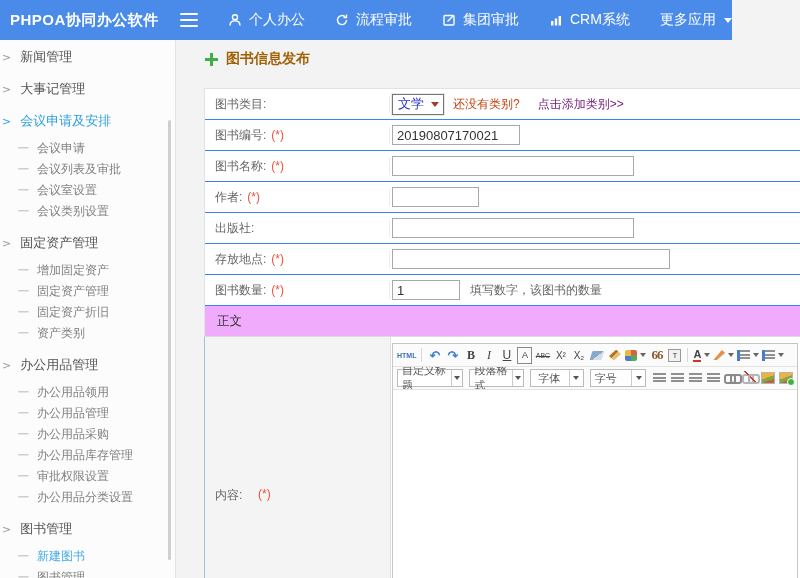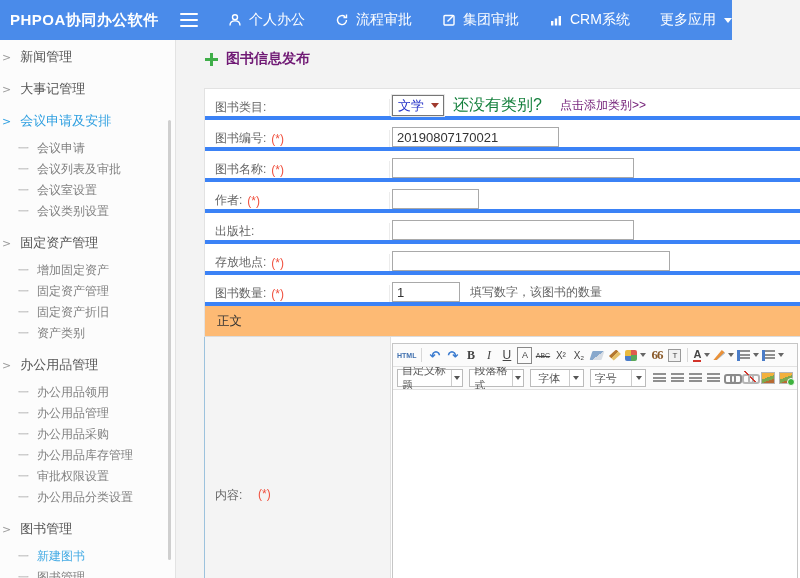--- a/index.html
+++ b/index.html
@@ -28,42 +28,42 @@
   .sub .pfx { color:#a8a8a8; margin-right:8px; font-size:11px; }
   .sub.active { color:#45abe4; }
   .side-scroll { position:absolute; right:4px; top:80px; width:3px; height:440px; background:#cfcfcf; border-radius:2px; }
 
   
   .main { position:absolute; left:177px; top:40px; width:623px; height:538px; background:#f3f3f3; }
   .page-title { position:absolute; left:28px; top:10px; display:flex; align-items:center; }
   .plus-ic { position:relative; width:13px; height:13px; margin-right:8px; }
   .plus-ic::before { content:""; position:absolute; left:5px; top:0; width:3px; height:13px; background:#3fae49; }
   .plus-ic::after  { content:""; position:absolute; left:0; top:5px; width:13px; height:3px; background:#3fae49; }
-  .page-title b { font-size:14px; color:#701a75; }
+  .page-title b { font-size:14px; color:#a16207; }
 
   .ftable { position:absolute; left:27px; top:48px; width:596px; background:#fff;
             border:1px solid #e2e2e2; border-right:none; }
-  .frow { display:flex; height:31px; border-bottom:4px solid #3b82f6; align-items:flex-end; }
+  .frow { display:flex; height:31px; border-bottom:1px solid #3b82f6; align-items:center; }
   .flabel { width:185px; border-right:1px solid #ececec; display:flex; align-items:center;
             padding-left:10px; font-size:12px; color:#666; }
   .req { color:#f0513f; margin-left:5px; font-size:12px; }
   .fval { flex:1; display:flex; align-items:center; padding-left:2px; }
   .txt { height:20px; border:1px solid #a9a9a9; font-size:13px; color:#333; padding:0 4px;
          font-family:"Liberation Sans",sans-serif; background:#fff; }
-  .w-code{width:167px;} .w-name{width:242px;} .w-author{width:87px;}
+  .w-code{width:128px;} .w-name{width:242px;} .w-author{width:87px;}
   .w-pub{width:242px;} .w-loc{width:278px;} .w-qty{width:68px;}
   .sel { display:inline-flex; align-items:center; border:1px solid #767676; height:21px;
          padding:0 4px 0 5px; background:#fff; cursor:pointer; box-shadow:0 0 0 1px #e8e8e8; }
   .sel-text { font-size:13px; color:#2633c8; }
   .sel-caret { width:0; height:0; border:4px solid transparent; border-top:5px solid #a03a2e; margin-left:7px; margin-top:4px; }
-  .note { font-size:16px; color:#15803d; margin-left:9px; }
+  .note { font-size:12px; color:#c2410c; margin-left:9px; }
   .lnk { font-size:12px; color:#701a75; margin-left:18px; cursor:pointer; }
   .hint { font-size:12px; color:#666; margin-left:10px; }
 
-  .sect-head { height:31px; background:#fdba74; border-bottom:1px solid #dcdcdc;
+  .sect-head { height:31px; background:#f0abfc; border-bottom:1px solid #dcdcdc;
                display:flex; align-items:center; padding-left:12px; font-size:12.5px; color:#333; }
 
   .crow { display:flex; height:246px; background:#fff; border-left:1px solid #9cc2dd; margin-left:-1px; }
   .clabel { width:186px; background:#f4f4f4; border-right:1px solid #e0e0e0; position:relative; }
   .clabel span.lbl { position:absolute; left:10px; top:150px; font-size:12px; color:#666; }
   .clabel span.req { position:absolute; left:48px; top:150px; }
   .cval { flex:1; padding:6px 0 0 1px; }
 
   .editor { width:406px; border:1px solid #c6c6c6; background:#fff; height:238px; }
   .tbar { display:flex; align-items:center; height:23px; background:#fbfbfb;

